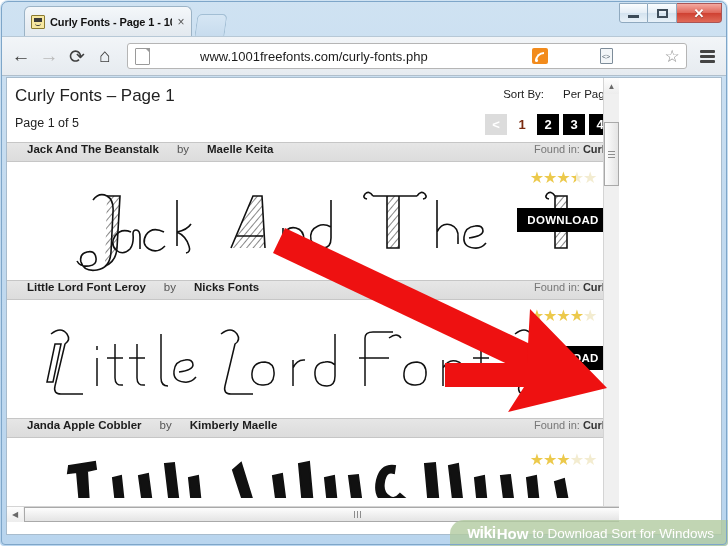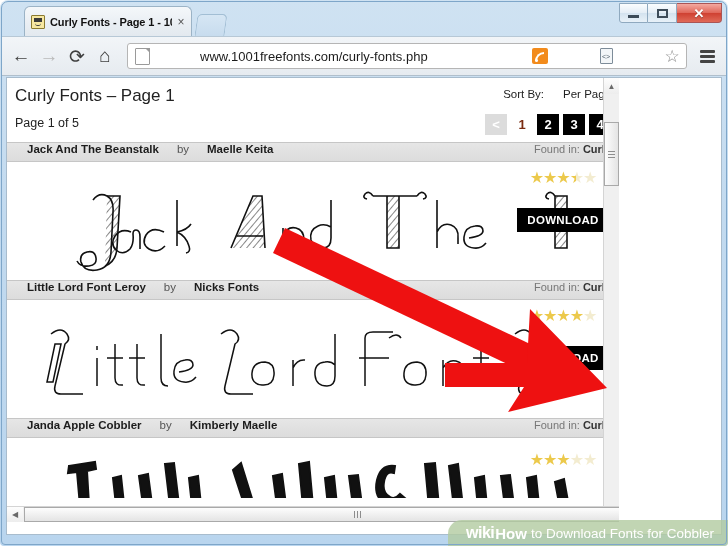--- a/index.html
+++ b/index.html
@@ -836,17 +836,17 @@
   <svg class="arrow-layer">
     <g>
       <path d="M285 228 L568 362 L556 387 L273 253 Z" fill="#ee1111"></path>
       <path d="M530 309 L607 388 L508 412 L524 387 L445 387 L445 363 L527 363 Z" fill="#ee1111"></path>
     </g>
   </svg>
 
   <div class="watermark">
     <span class="wm-wiki">wiki</span>
     <span class="wm-how">How</span>
-    <span class="wm-rest">to Download Fonts for Cobbler</span>
+    <span class="wm-rest">to Download Sort for Windows</span>
   </div>
 
   <div class="win-frame-outline"></div>
 </div>
 
 </body></html>

